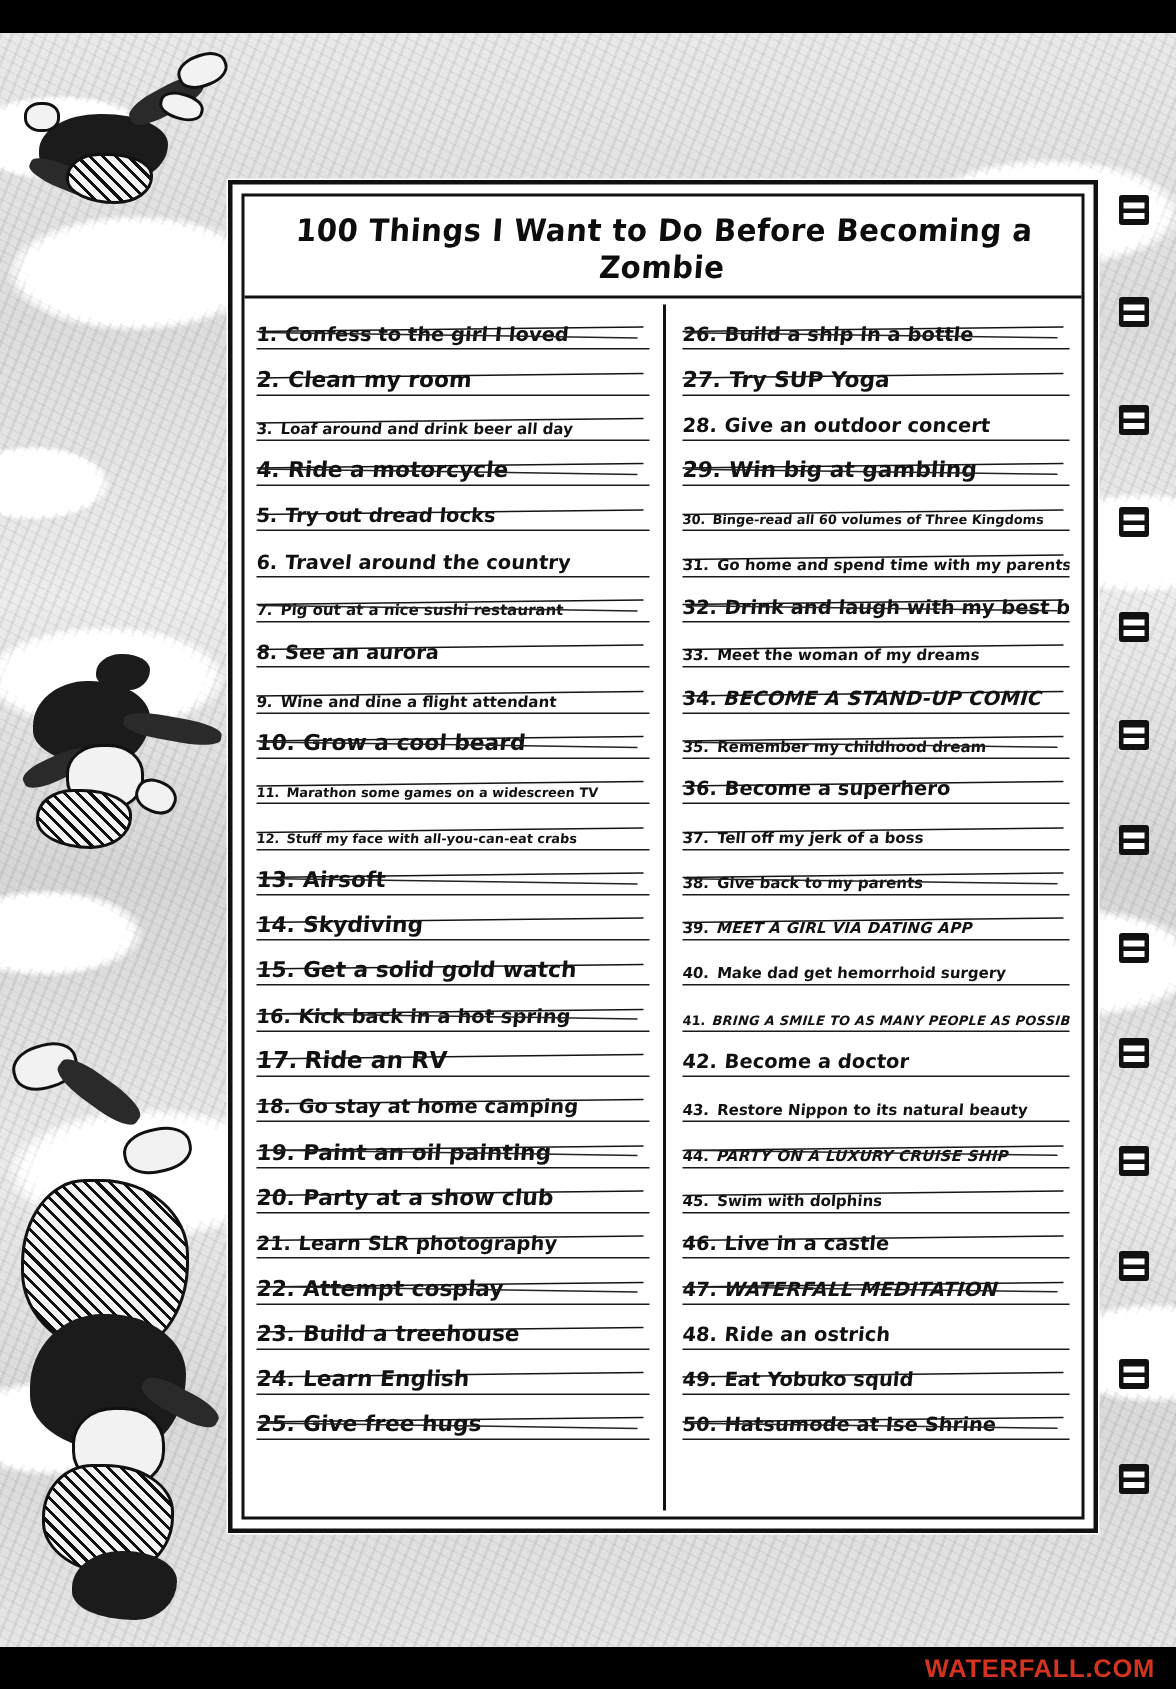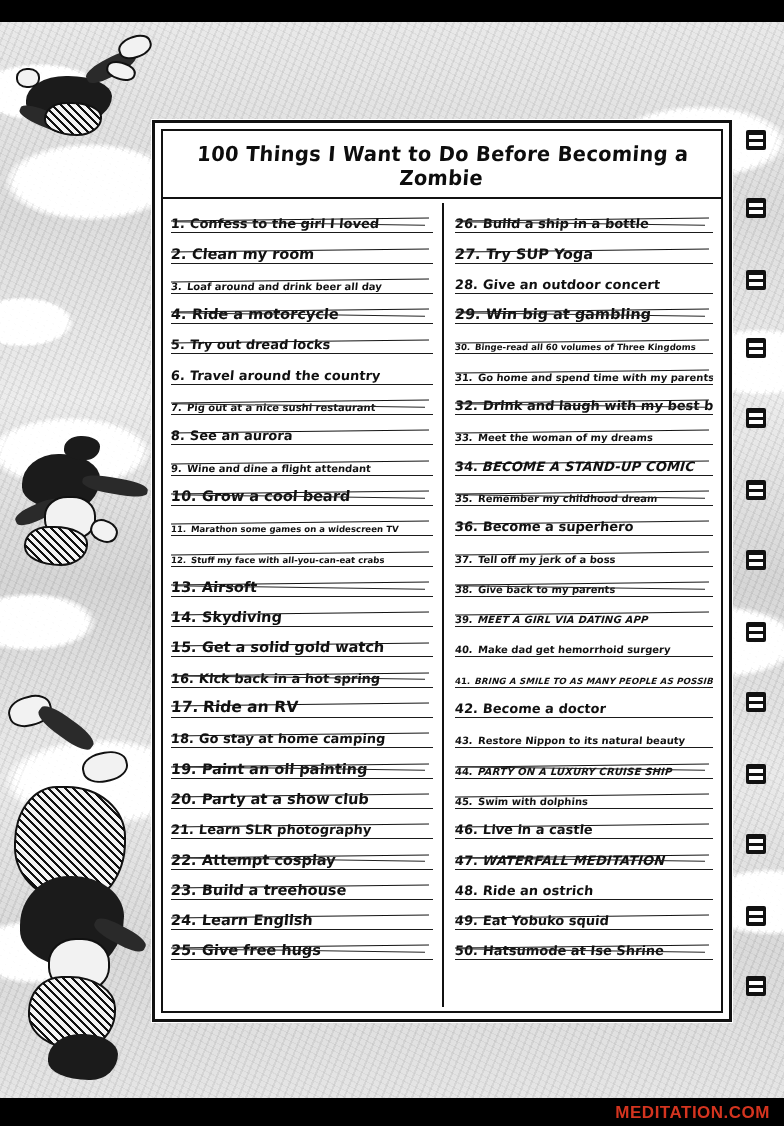--- a/index.html
+++ b/index.html
@@ -521,14 +521,14 @@
             <span class="num">50.</span>
             <span class="txt">Hatsumode at Ise Shrine</span>
             <span class="line"></span>
           </div>
         </div>
     </div>
   </div>
 </div>
 
 <div class="bar-bottom">
-  <div class="watermark">MEDITATION.COM</div>
+  <div class="watermark">WATERFALL.COM</div>
 </div>
 
 </body></html>

